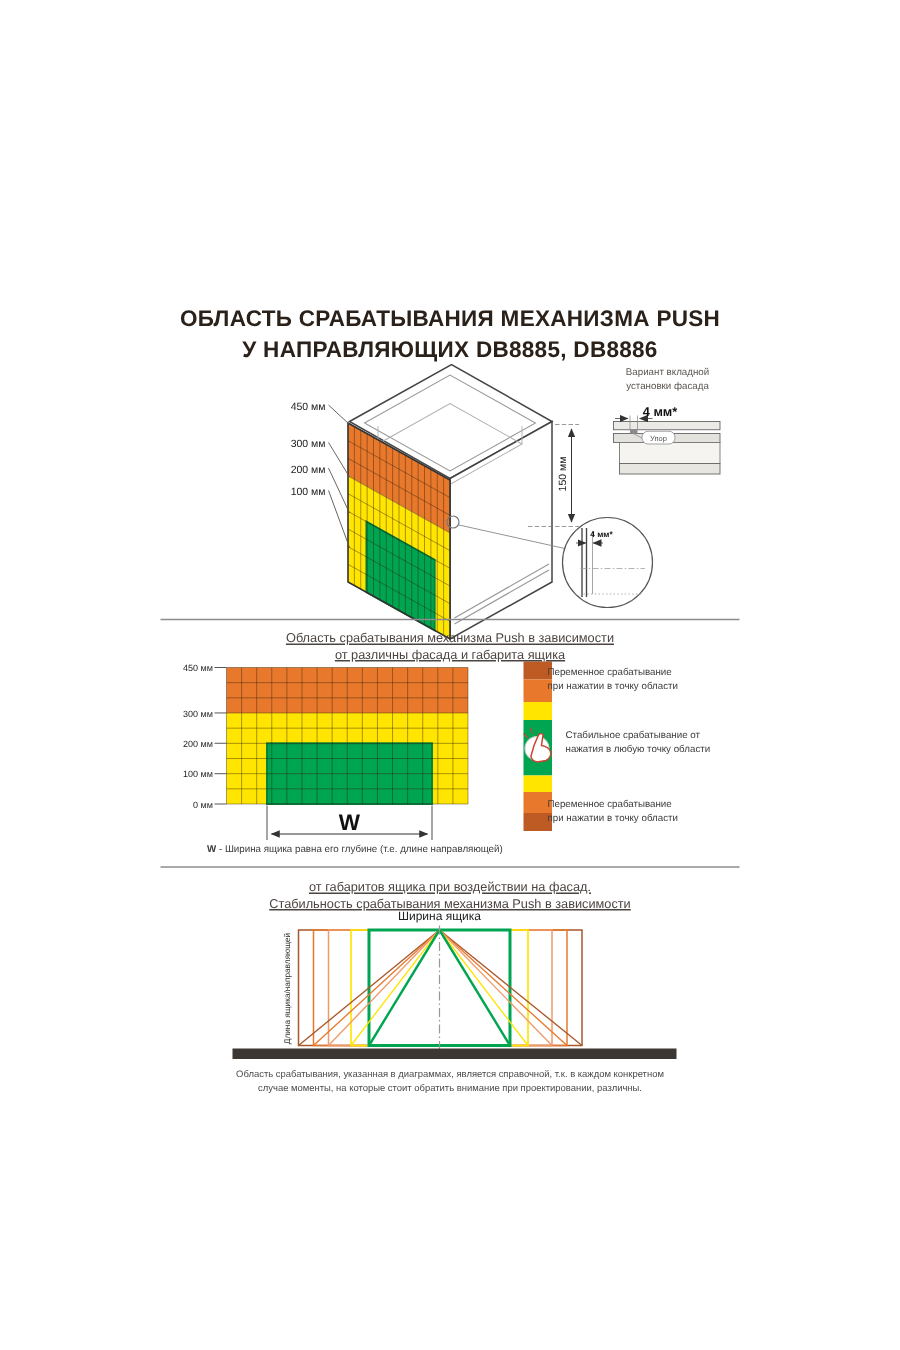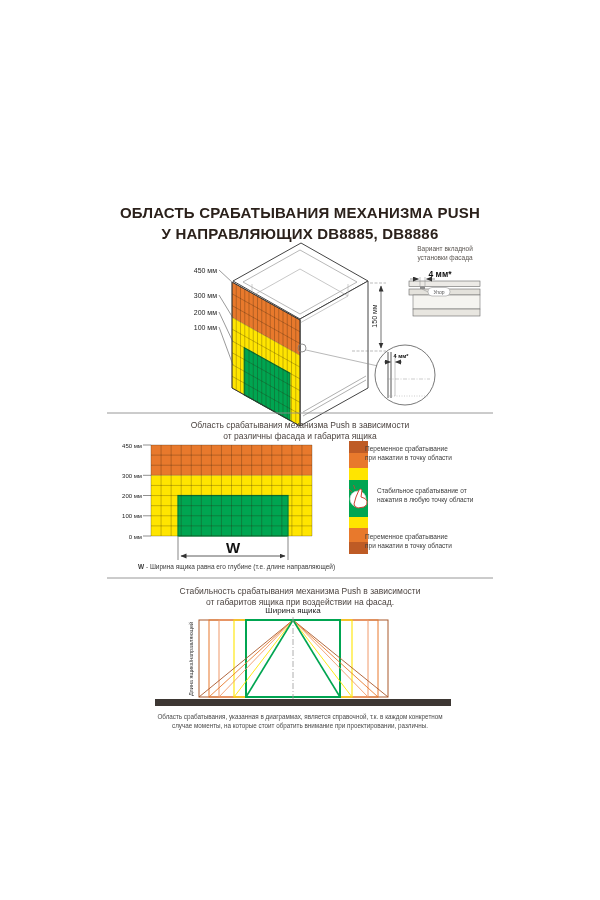--- a/index.html
+++ b/index.html
@@ -6,21 +6,21 @@
   body{
     width:600px;height:900px;position:relative;background:#fff;
     font-family:"Liberation Sans", sans-serif;color:#333;overflow:hidden;
   }
   .abs{position:absolute;}
   .title{
     left:0;top:183px;width:600px;text-align:center;
     font-size:15px;font-weight:bold;color:#2b211b;line-height:21px;letter-spacing:.2px;margin-top:19px;
   }
   .section-title{
-    width:400px;left:100px;text-align:center;font-size:8.5px;color:#4c4440;line-height:10.5px;
+    width:400px;left:100px;text-align:center;font-size:8.5px;color:#4c4440;line-height:10.5px;text-decoration:underline;
   }
   .inset-caption{
     left:398px;top:245px;width:94px;text-align:center;font-size:6.5px;color:#5a5550;line-height:8.5px;
   }
   .legend-text{font-size:6.5px;line-height:9px;color:#3c3c3c;}
   .zone-footnote{left:138px;top:563px;width:320px;font-size:6.5px;color:#3a3a3a;}
   .zone-footnote .b{font-weight:bold;}
   .footer{
     left:135px;top:713px;width:330px;text-align:center;font-size:6.3px;line-height:8.6px;color:#4a4a4a;
   }
@@ -258,20 +258,20 @@
 <div class="abs legend-text" style="left:365px;top:532px;width:112px">
   <div>Переменное срабатывание</div>
   <div>при нажатии в точку области</div>
 </div>
 
 <div class="abs zone-footnote">
   <span class="b">W</span><span> - Ширина ящика равна его глубине (т.е. длине направляющей)</span>
 </div>
 
 <div class="abs section-title" style="top:586px">
+  <div>от габаритов ящика при воздействии на фасад.</div>
   <div>Стабильность срабатывания механизма Push в зависимости</div>
-  <div>от габаритов ящика при воздействии на фасад.</div>
 </div>
 
 <div class="abs footer">
   <div>Область срабатывания, указанная в диаграммах, является справочной, т.к. в каждом конкретном</div>
   <div>случае моменты, на которые стоит обратить внимание при проектировании, различны.</div>
 </div>
 
 </body></html>

